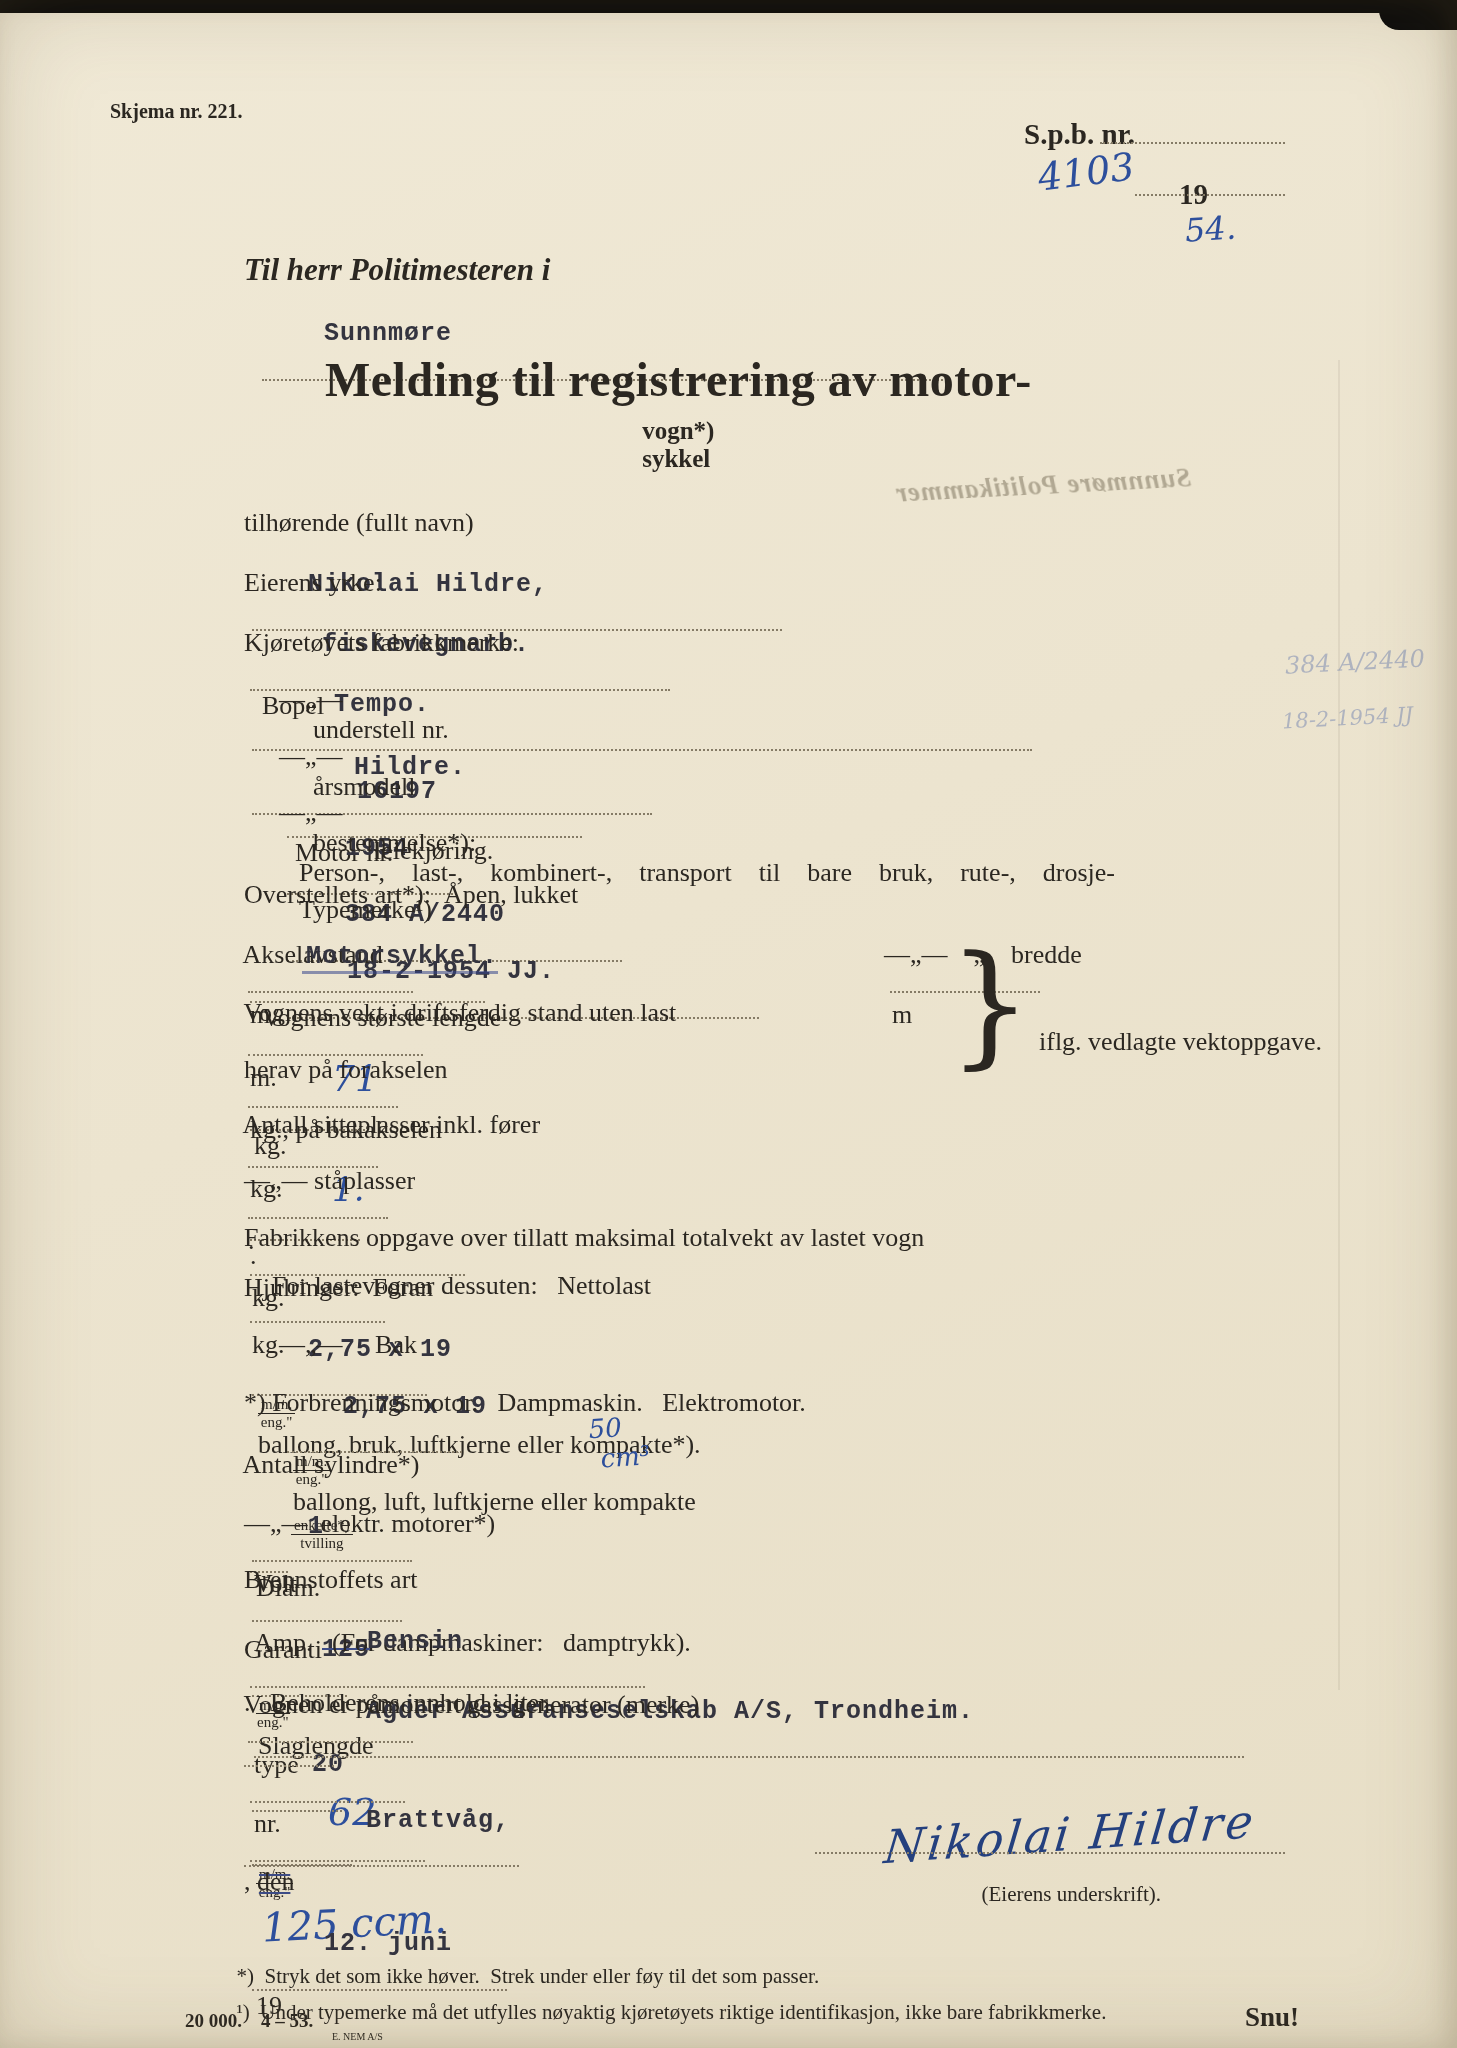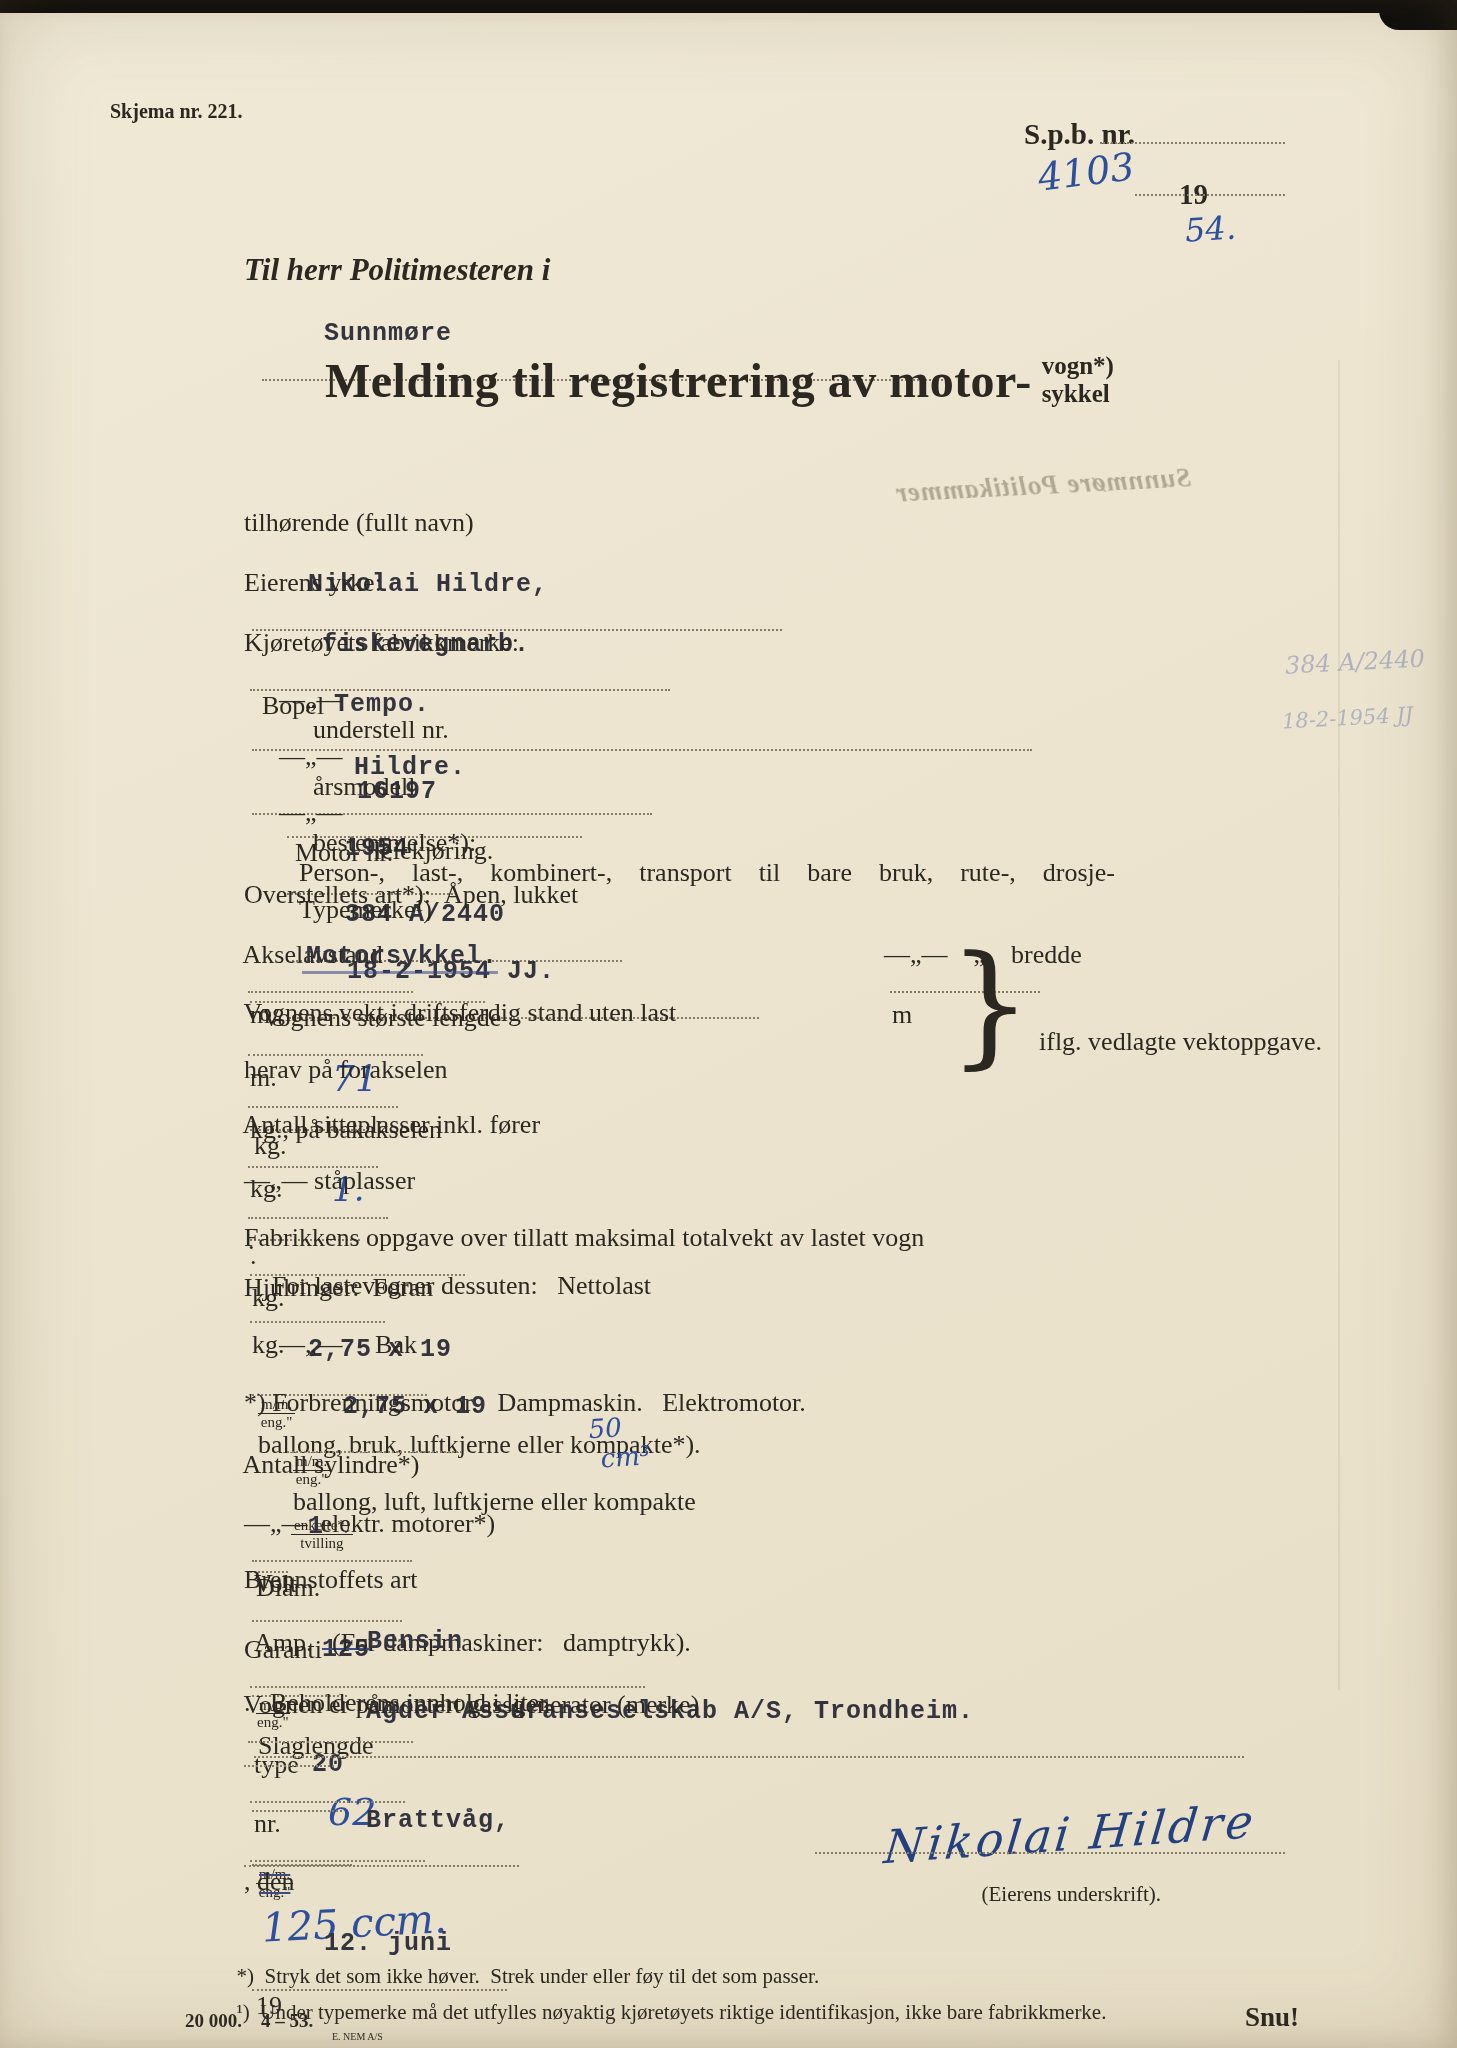--- a/index.html
+++ b/index.html
@@ -17,21 +17,21 @@
   .b{font-weight:700;}
   .i{font-style:italic;}
   .entry{display:inline-block;border-bottom:2px dotted #857b66;vertical-align:baseline;}
   .fill{display:inline-block;border-bottom:2px dotted #857b66;vertical-align:baseline;height:4px;}
   .type{font-family:"Liberation Mono",monospace;font-weight:700;font-size:25px;color:#34343f;letter-spacing:1px;}
   .hand{font-family:"DejaVu Serif",serif;font-style:italic;color:#2d4f9c;display:inline-block;}
   .stack{display:inline-flex;flex-direction:column;align-items:center;font-size:15px;line-height:1.1;vertical-align:middle;color:#2b2721;}
   .stack .top{border-bottom:1px solid #2b2721;padding:0 3px;}
   .struck{text-decoration:line-through;text-decoration-color:#3d4c86;text-decoration-thickness:2px;}
   .struck-stack span{text-decoration:line-through;text-decoration-color:#3d4c86;text-decoration-thickness:2px;}
-  .title-line{position:absolute;display:flex;align-items:center;gap:10px;}
+  .title-line{position:absolute;display:flex;align-items:center;gap:10px;flex-direction:column;}
   .title-main{font-size:48px;font-weight:700;letter-spacing:.5px;white-space:pre;}
   .title-alt{display:inline-flex;flex-direction:column;font-size:25px;font-weight:700;line-height:1.12;}
   .brace{position:absolute;font-family:"DejaVu Serif",serif;font-size:132px;font-weight:400;color:#2b2721;line-height:1;}
   .uline-pen{border-bottom:3px solid rgba(55,70,140,.55);}
   .signature{font-family:"DejaVu Serif",serif;font-style:italic;font-size:46px;color:#24407e;
              transform:rotate(-4deg) skewX(-10deg);letter-spacing:3px;display:inline-block;}
   .ghost{position:absolute;font-family:"DejaVu Serif",serif;font-style:italic;color:rgba(47,79,158,.32);
          font-size:24px;white-space:pre;transform:rotate(-3deg);}
   .stamp{position:absolute;font-size:27px;font-weight:700;font-style:italic;color:rgba(118,108,86,.5);
          transform:scaleX(-1) rotate(3deg);letter-spacing:1px;filter:blur(.4px);white-space:pre;}

